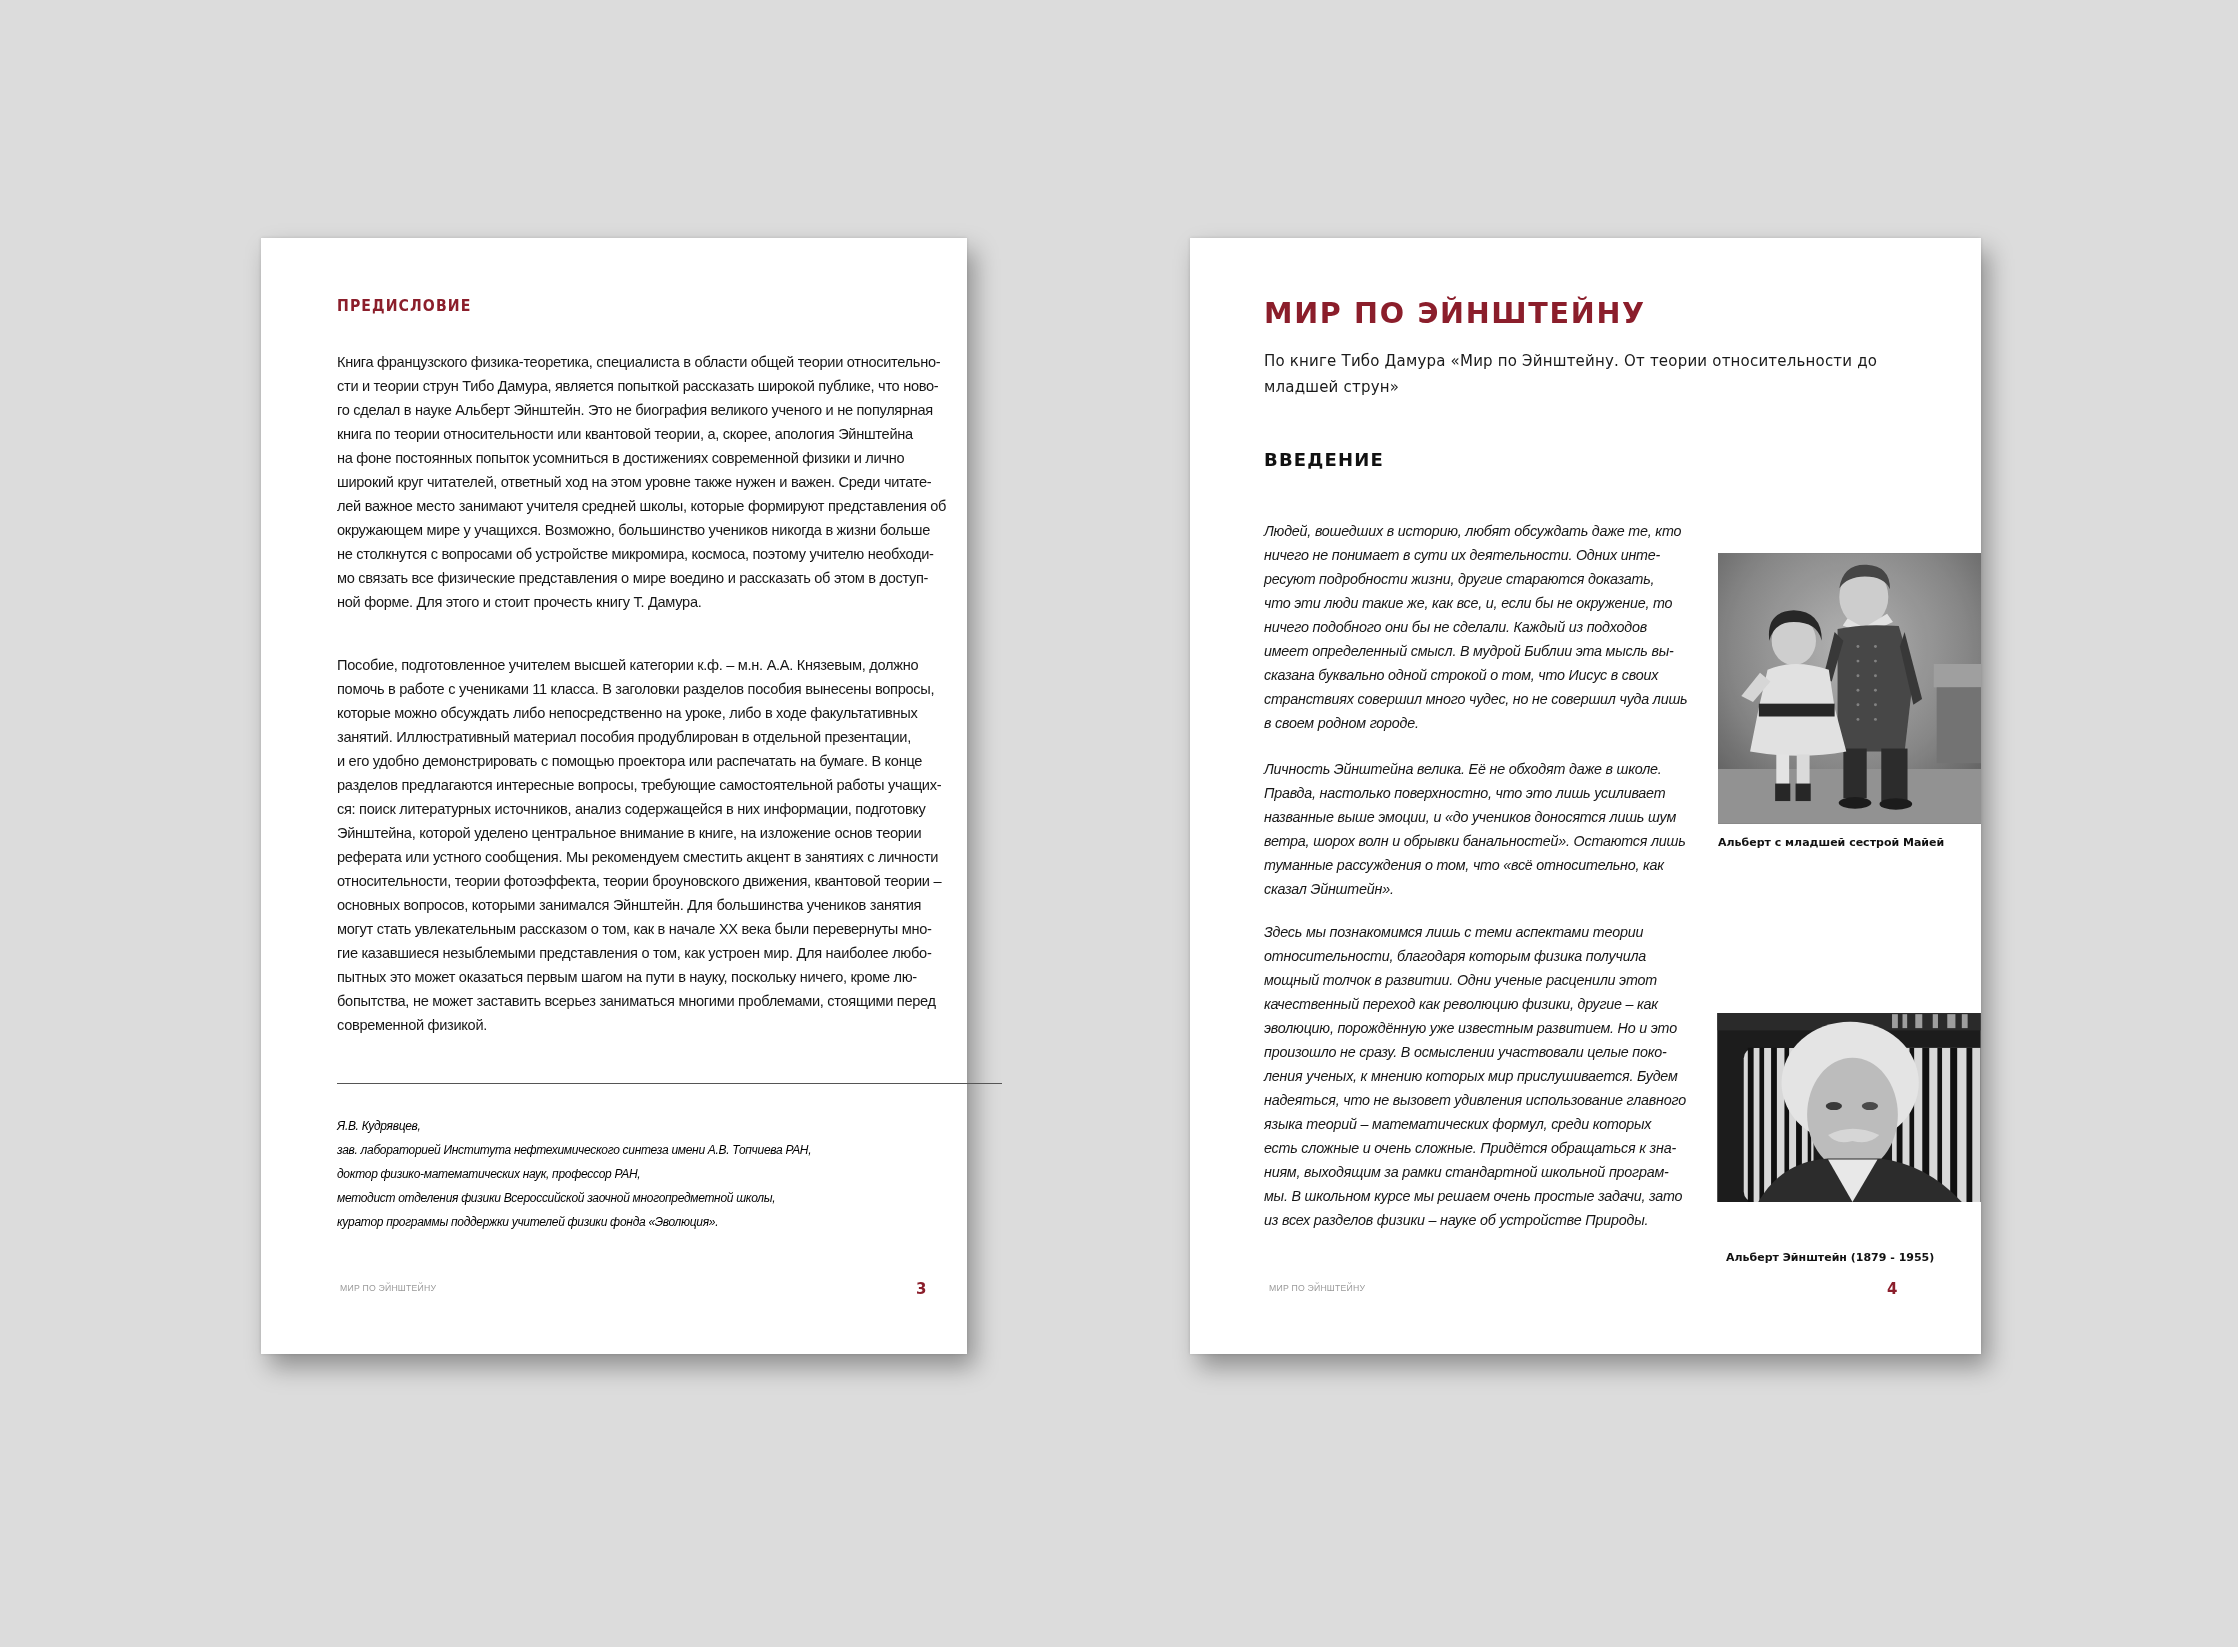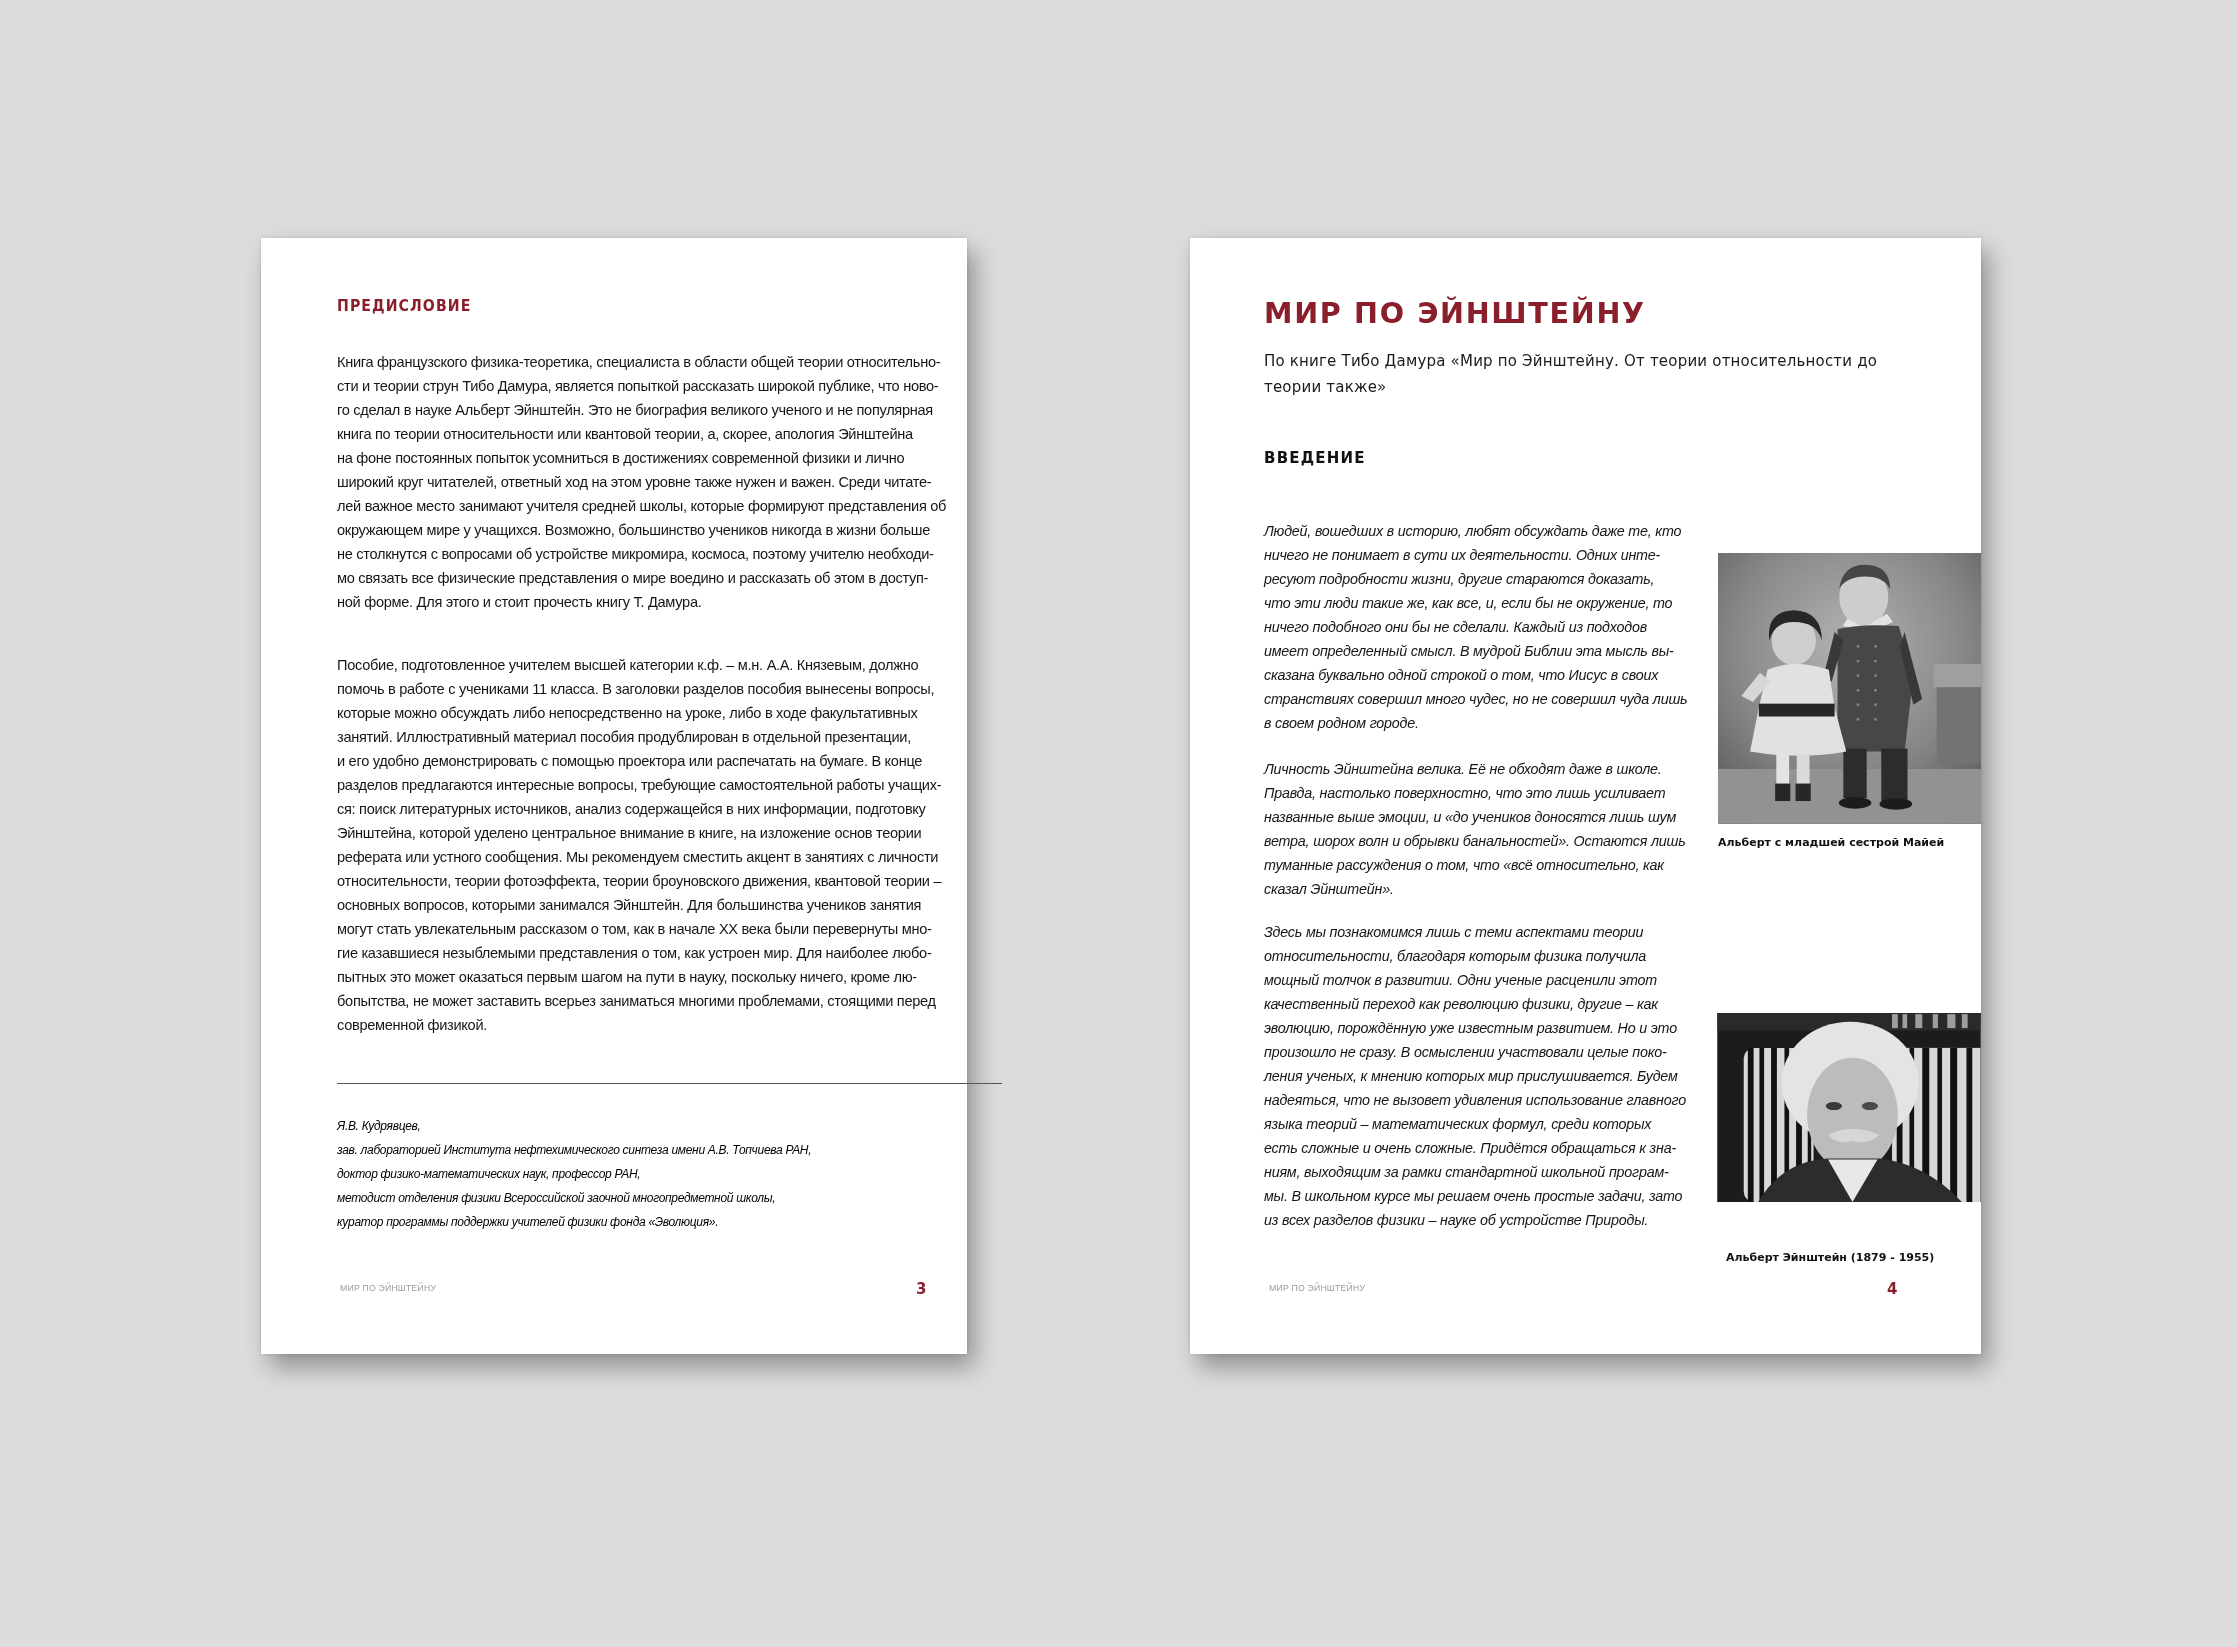--- a/index.html
+++ b/index.html
@@ -65,21 +65,21 @@
   }
   .subtitle {
     left: 74px; top: 110px; width: 659px;
     font-family: "DejaVu Sans", sans-serif; font-size: 15px;
     line-height: 26px; color: #1a1a1a; letter-spacing: 0.2px;
   }
   .subtitle div { white-space: nowrap; }
   .intro-heading {
     left: 74px; top: 211px;
     font-family: "DejaVu Sans", sans-serif; font-weight: bold;
-    font-size: 15px; letter-spacing: 1.2px; color: #111;
+    font-size: 18px; letter-spacing: 1.2px; color: #111;
   }
   .italic-col {
     left: 74px; width: 443px;
     font-family: "Liberation Sans", sans-serif; font-style: italic;
     font-size: 14.3px; line-height: 24px; color: #161616; letter-spacing: -0.2px;
   }
   .italic-col p { margin: 0; }
   #intro-p1 { top: 281px; }
   #intro-p2 { top: 519px; }
   #intro-p3 { top: 682px; }
@@ -150,21 +150,21 @@
 
   <div class="abs footer-title" id="left-footer-title">МИР ПО ЭЙНШТЕЙНУ</div>
   <div class="abs page-number" id="left-page-number">3</div>
 </div>
 
 <div class="page" id="page-right">
   <div class="abs main-title">МИР ПО ЭЙНШТЕЙНУ</div>
 
   <div class="abs subtitle">
     <div>По книге Тибо Дамура «Мир по Эйнштейну. От теории относительности до</div>
-    <div>теории также»</div>
+    <div>младшей струн»</div>
   </div>
 
   <div class="abs intro-heading">ВВЕДЕНИЕ</div>
 
   <div class="abs italic-col" id="intro-p1">
     <p>
       </p>
       <div>Людей, вошедших в историю, любят обсуждать даже те, кто</div>
       <div>ничего не понимает в сути их деятельности. Одних инте-</div>
       <div>ресуют подробности жизни, другие стараются доказать,</div>

